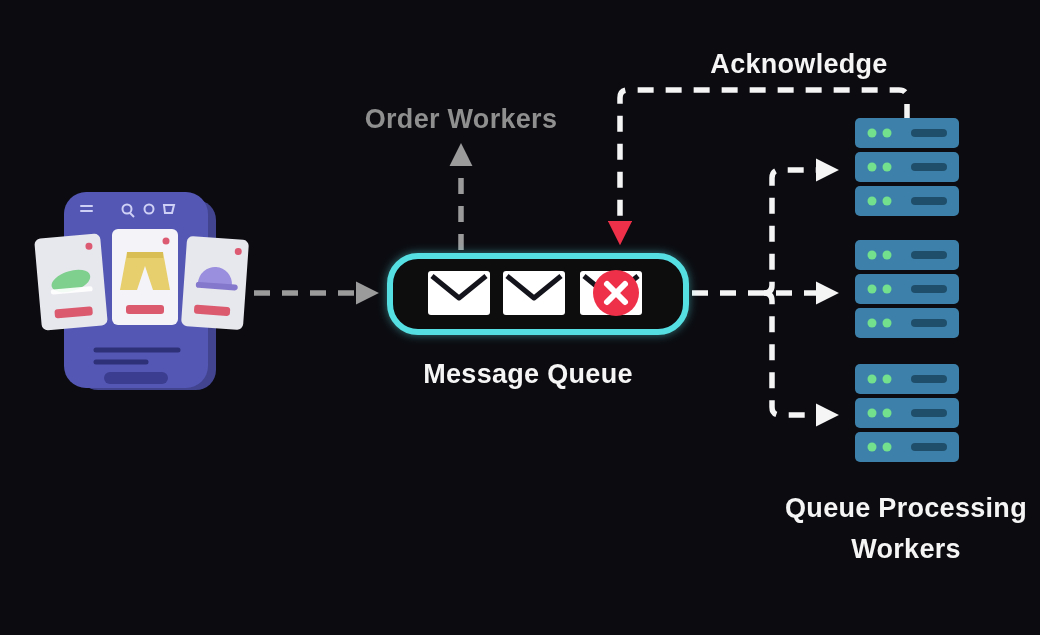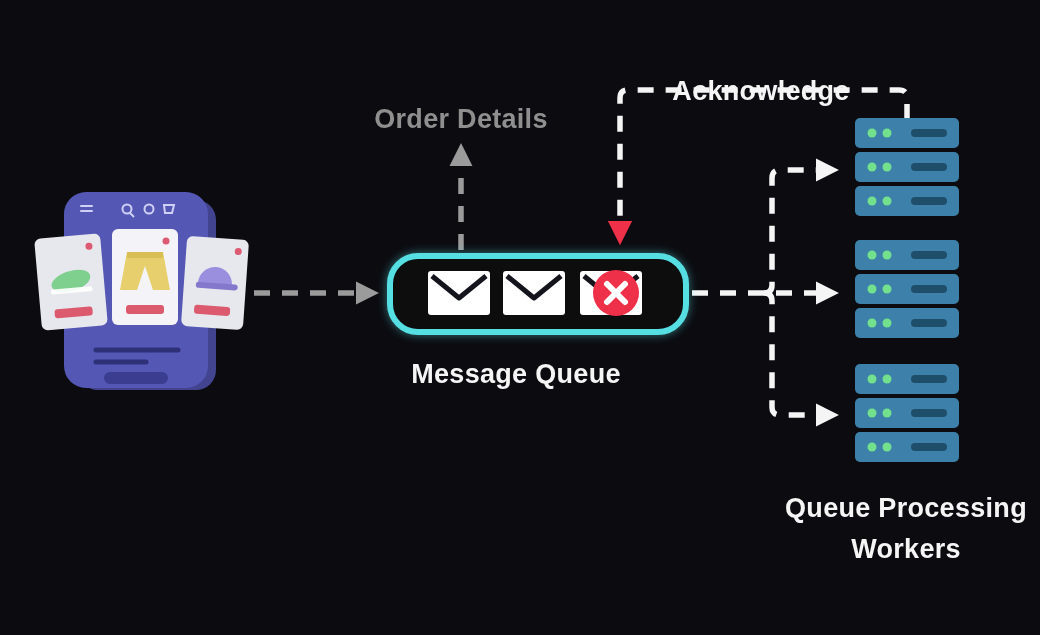--- a/index.html
+++ b/index.html
@@ -32,23 +32,23 @@
     position:absolute;
     font-weight:bold;
     font-size:27px;
     letter-spacing:.3px;
     color:var(--label-white,#f5f5f5);
     text-align:center;
     line-height:1.5;
     user-select:none;
   }
   .lbl.gray{color:var(--label-gray,#8f8f8f);}
-  .lbl-acknowledge{left:650px;top:44px;width:222px;margin-top:27px;}
+  .lbl-acknowledge{left:688px;top:44px;width:222px;}
   .lbl-order-details{left:351px;top:99px;width:220px;}
-  .lbl-message-queue{left:386px;top:354px;width:260px;}
+  .lbl-message-queue{left:398px;top:354px;width:260px;}
   .lbl-workers{left:781px;top:488px;width:250px;}
 </style>
 </head>
 <body>
 
 <div class="canvas">
 
   <svg width="1040" height="635" viewBox="0 0 1040 635">
     <defs>
       <marker id="arrow-gray" viewBox="0 0 10 10" refX="7" refY="5" markerWidth="4.2" markerHeight="4.2" orient="auto-start-reverse">
@@ -157,18 +157,18 @@
     </g>
     <g transform="translate(855,364)">
       <use href="#server-unit"></use>
       <use href="#server-unit" y="34"></use>
       <use href="#server-unit" y="68"></use>
     </g>
   </svg>
 
   <div class="lbl lbl-acknowledge">Acknowledge</div>
 
-  <div class="lbl gray lbl-order-details">Order Details</div>
+  <div class="lbl gray lbl-order-details">Order Workers</div>
 
   <div class="lbl lbl-message-queue">Message Queue</div>
 
   <div class="lbl lbl-workers">Queue Processing Workers</div>
 </div>
 
 </body></html>

